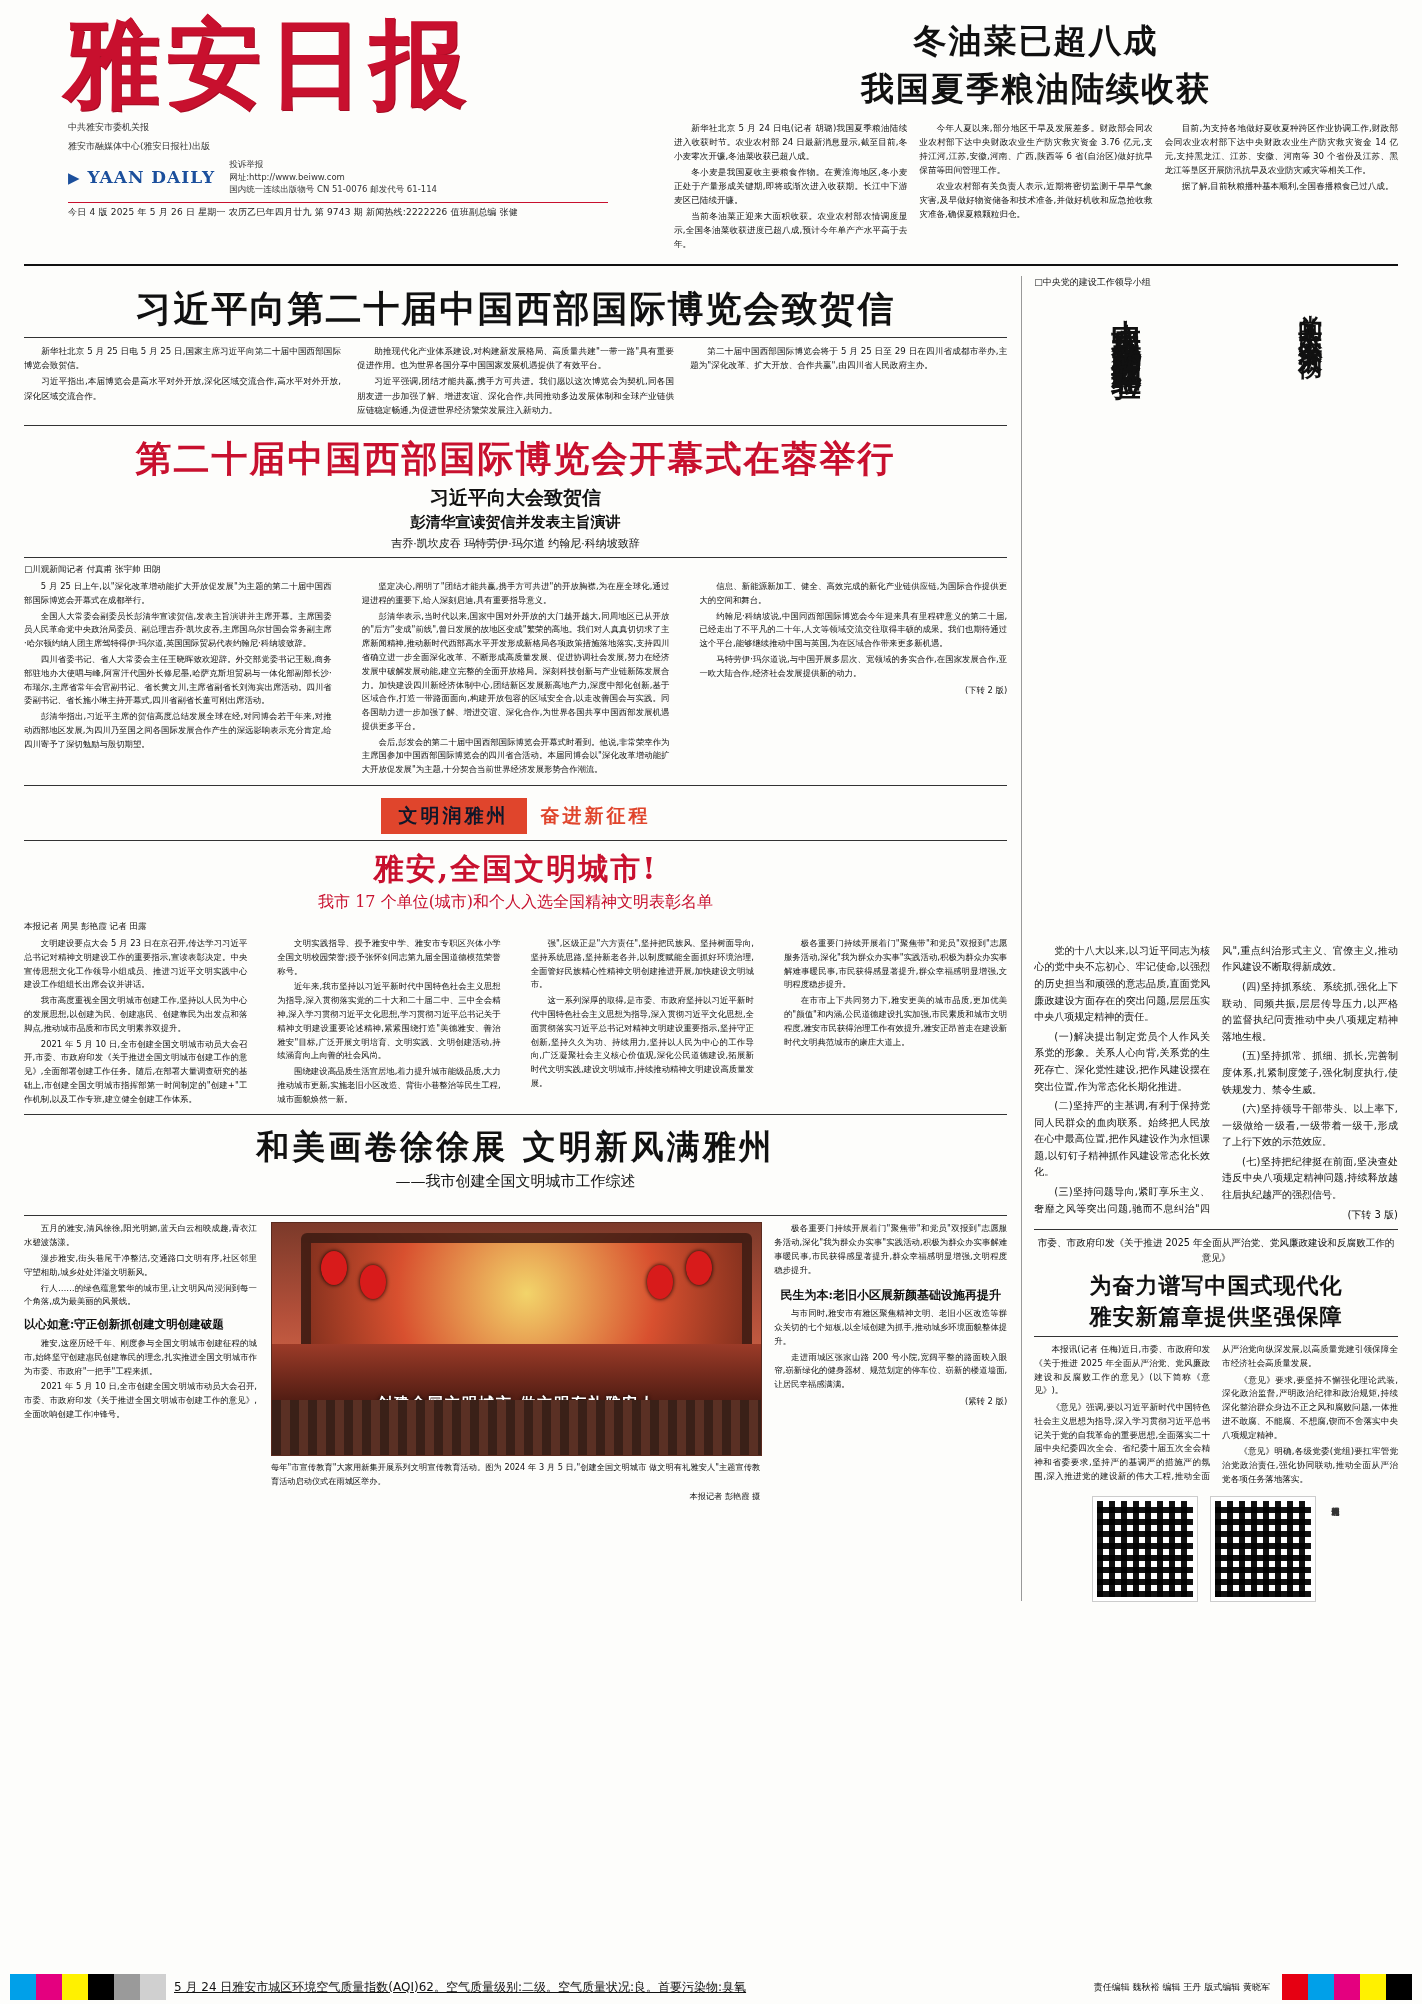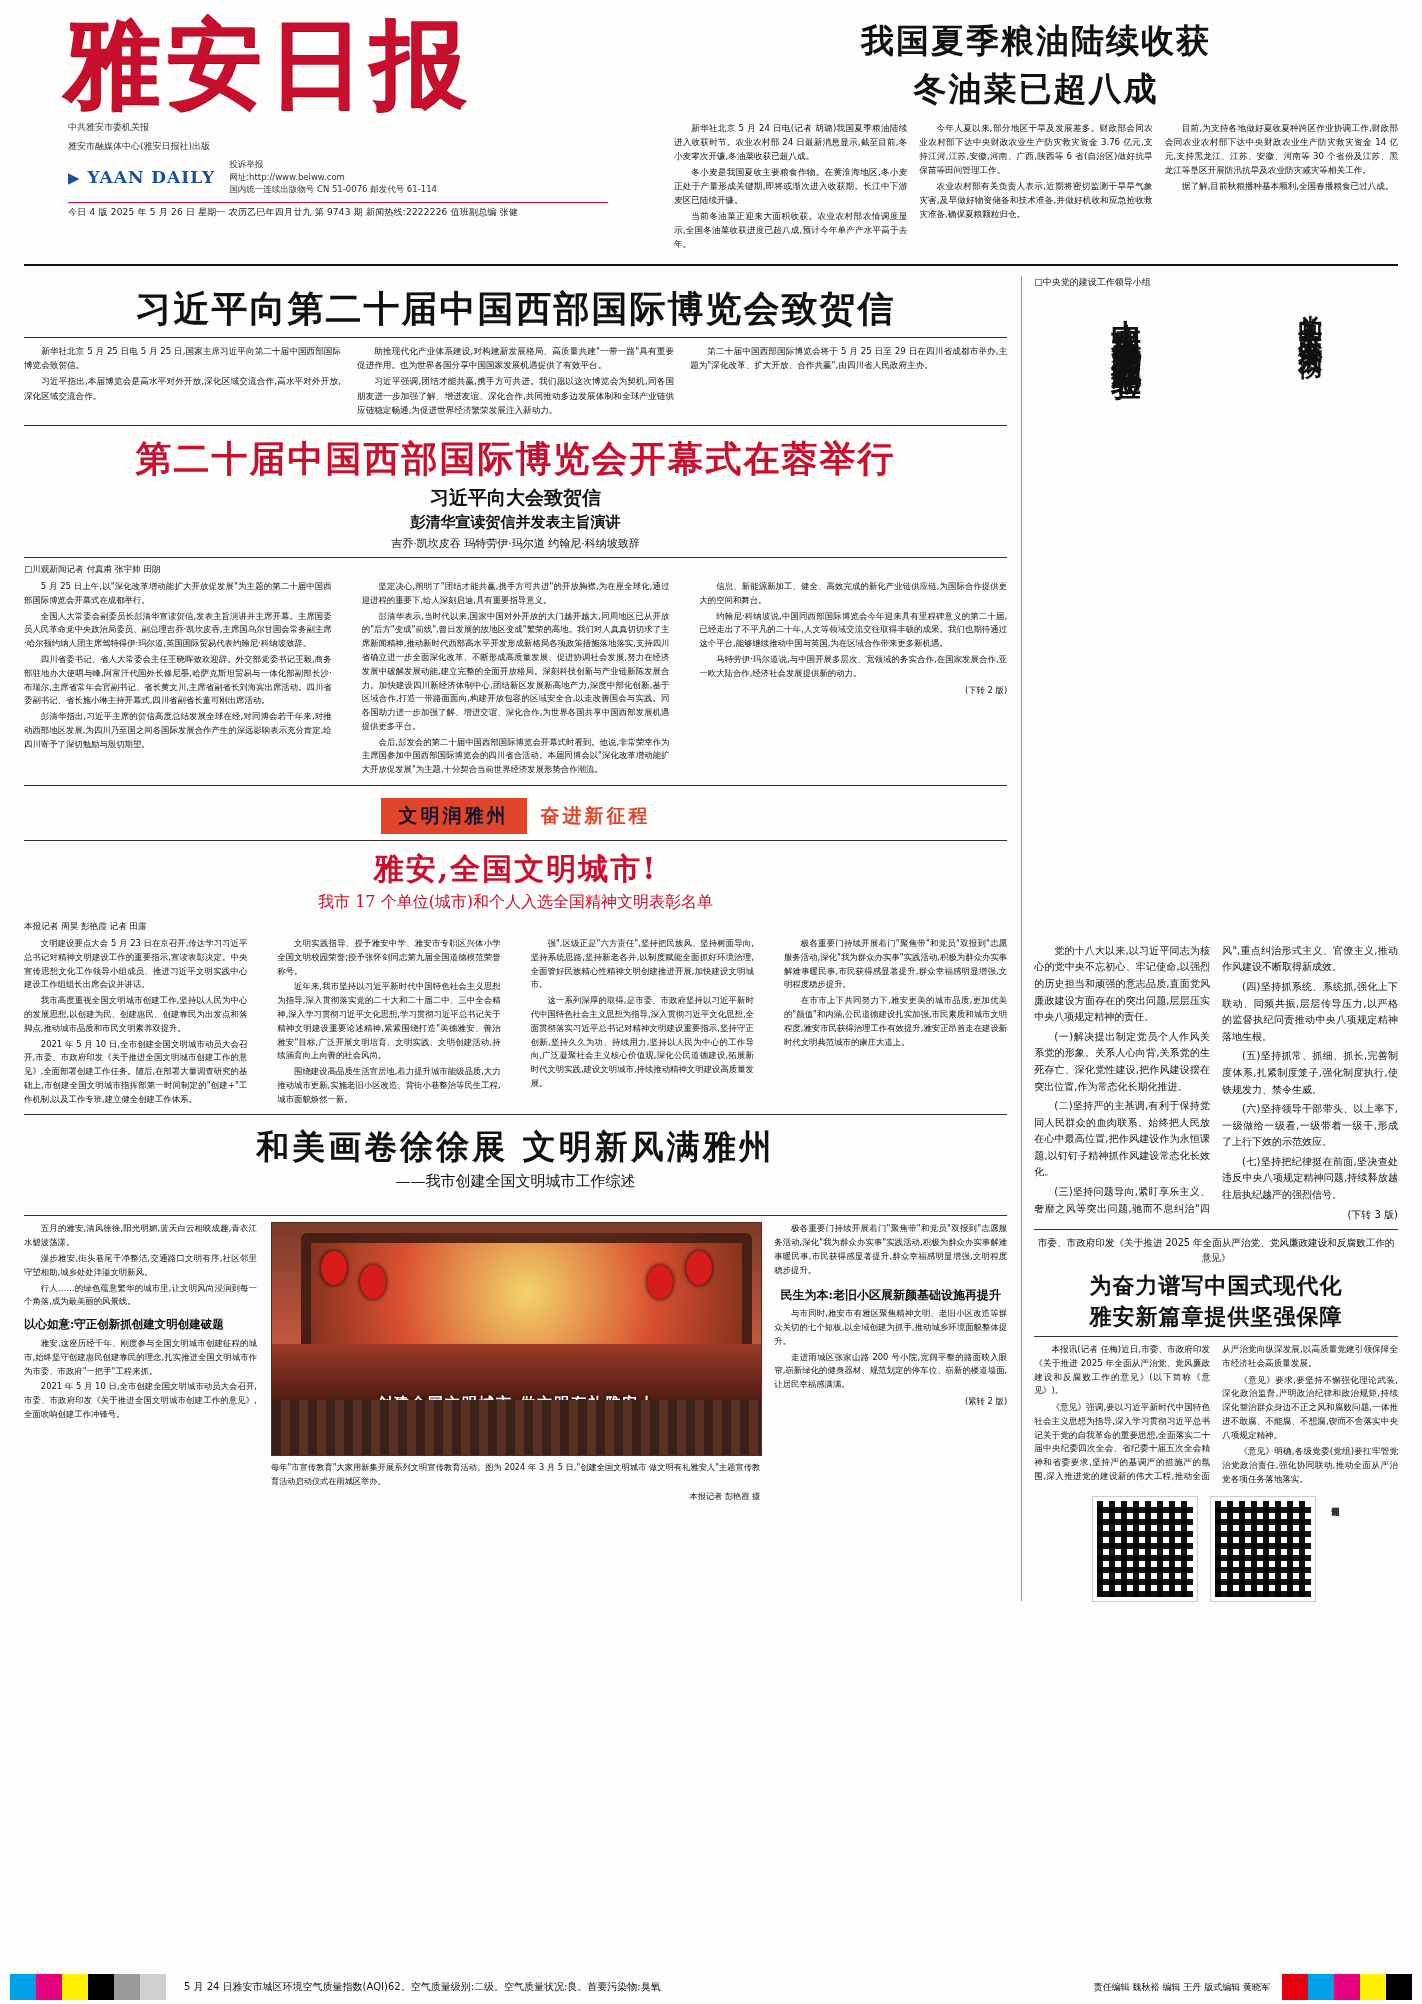--- a/index.html
+++ b/index.html
@@ -86,21 +86,21 @@
      repeating-linear-gradient(90deg,#111 0 6px,#fff 6px 12px),
      repeating-linear-gradient(0deg,#111 0 6px,transparent 6px 12px);
      background-blend-mode:multiply;border:4px solid #fff;outline:1px solid #ccc;}
   .qr-wrap{display:flex;gap:14px;align-items:center;justify-content:center;margin-top:10px;}
   .qr-side{writing-mode:vertical-rl;font-size:8px;color:#333;height:96px;}
 
   
   .footer{position:absolute;left:0;bottom:0;width:1422px;height:34px;display:flex;align-items:center;}
   .sw{width:26px;height:26px;}
   .footer .swatches{display:flex;gap:0;margin-left:10px;}
-  .footer .ftxt{font-size:10px;margin-left:18px;color:#111;}
+  .footer .ftxt{font-size:12px;margin-left:8px;color:#111;text-decoration:underline;}
   .footer .fright{margin-left:auto;font-size:9px;margin-right:12px;}
   .footer .swatches2{display:flex;margin-right:10px;}
 </style>
 </head>
 <body>
 
 <div class="page">
 
   <div class="masthead">
     <div class="mast-left">
@@ -116,22 +116,22 @@
           <div>投诉举报</div>
           <div>网址:http://www.beiww.com</div>
           <div>国内统一连续出版物号 CN 51-0076    邮发代号 61-114</div>
         </div>
       </div>
       <div class="mast-line"></div>
       <div class="mast-issue">今日 4 版   2025 年 5 月 26 日   星期一    农历乙巳年四月廿九   第 9743 期    新闻热线:2222226    值班副总编 张健</div>
     </div>
 
     <div class="mast-right">
+      <div class="top-head">冬油菜已超八成</div>
       <div class="top-head">我国夏季粮油陆续收获</div>
-      <div class="top-head">冬油菜已超八成</div>
       <div class="top-cols">
         <div class="c">
           <p>新华社北京 5 月 24 日电(记者 胡璐)我国夏季粮油陆续进入收获时节。农业农村部 24 日最新消息显示,截至目前,冬小麦零次开镰,冬油菜收获已超八成。</p>
           <p>冬小麦是我国夏收主要粮食作物。在黄淮海地区,冬小麦正处于产量形成关键期,即将或渐次进入收获期。长江中下游麦区已陆续开镰。</p>
           <p>当前冬油菜正迎来大面积收获。农业农村部农情调度显示,全国冬油菜收获进度已超八成,预计今年单产产水平高于去年。</p>
         </div>
         <div class="c">
           <p>今年人夏以来,部分地区干旱及发展差多。财政部会同农业农村部下达中央财政农业生产防灾救灾资金 3.76 亿元,支持江河,江苏,安徽,河南、广西,陕西等 6 省(自治区)做好抗旱保苗等田间管理工作。</p>
           <p>农业农村部有关负责人表示,近期将密切监测干旱旱气象灾害,及早做好物资储备和技术准备,并做好机收和应急抢收救灾准备,确保夏粮颗粒归仓。</p>
         </div>

